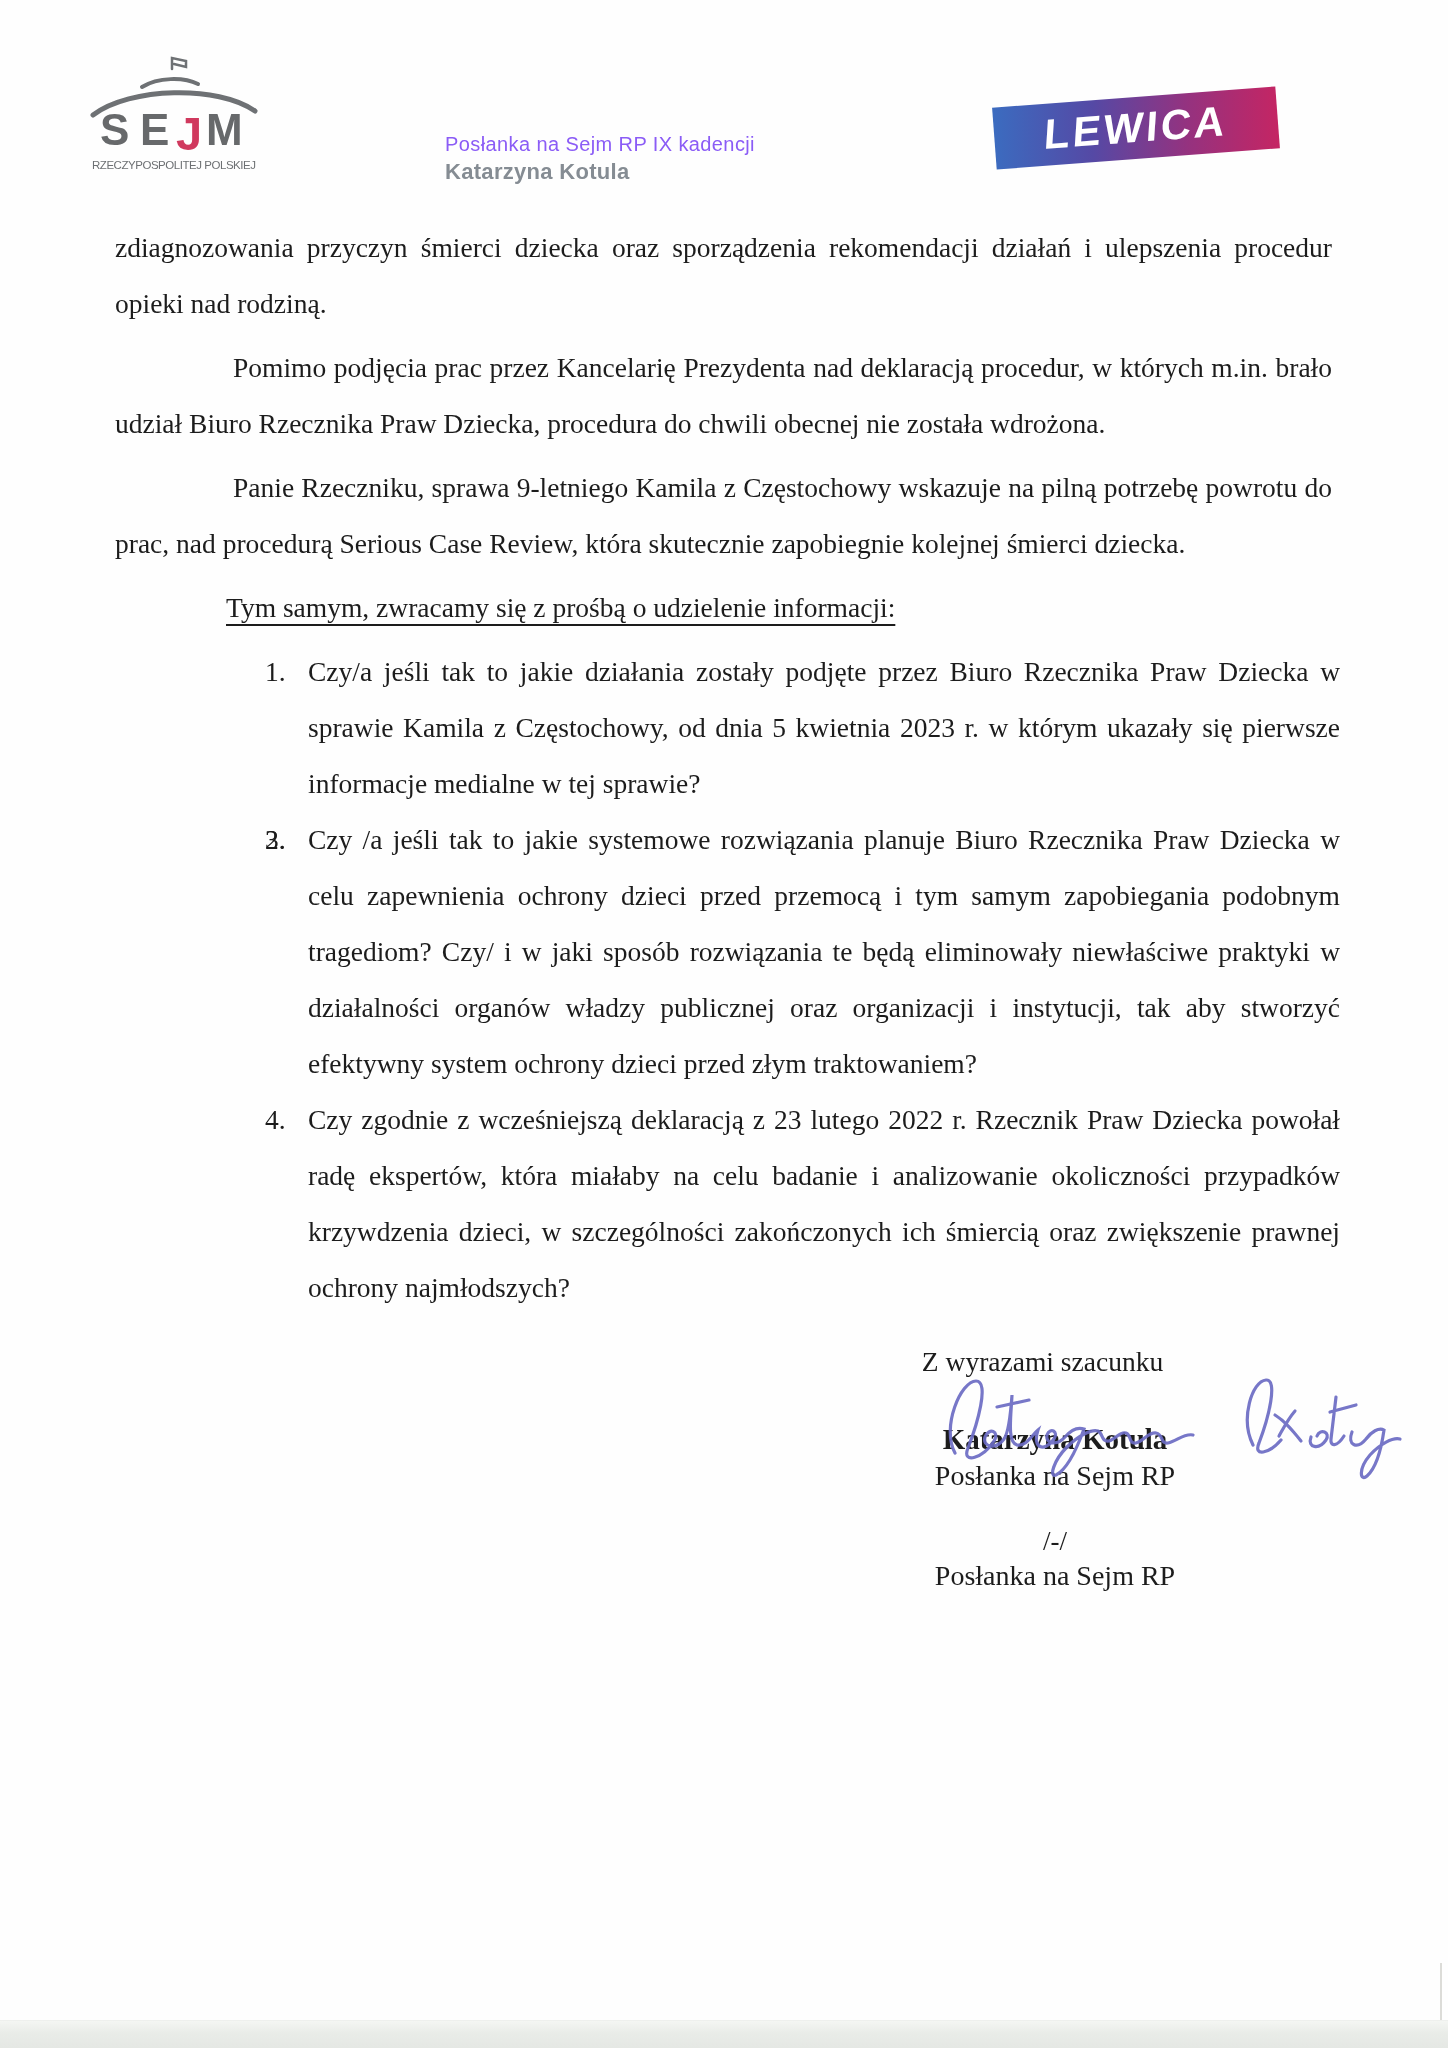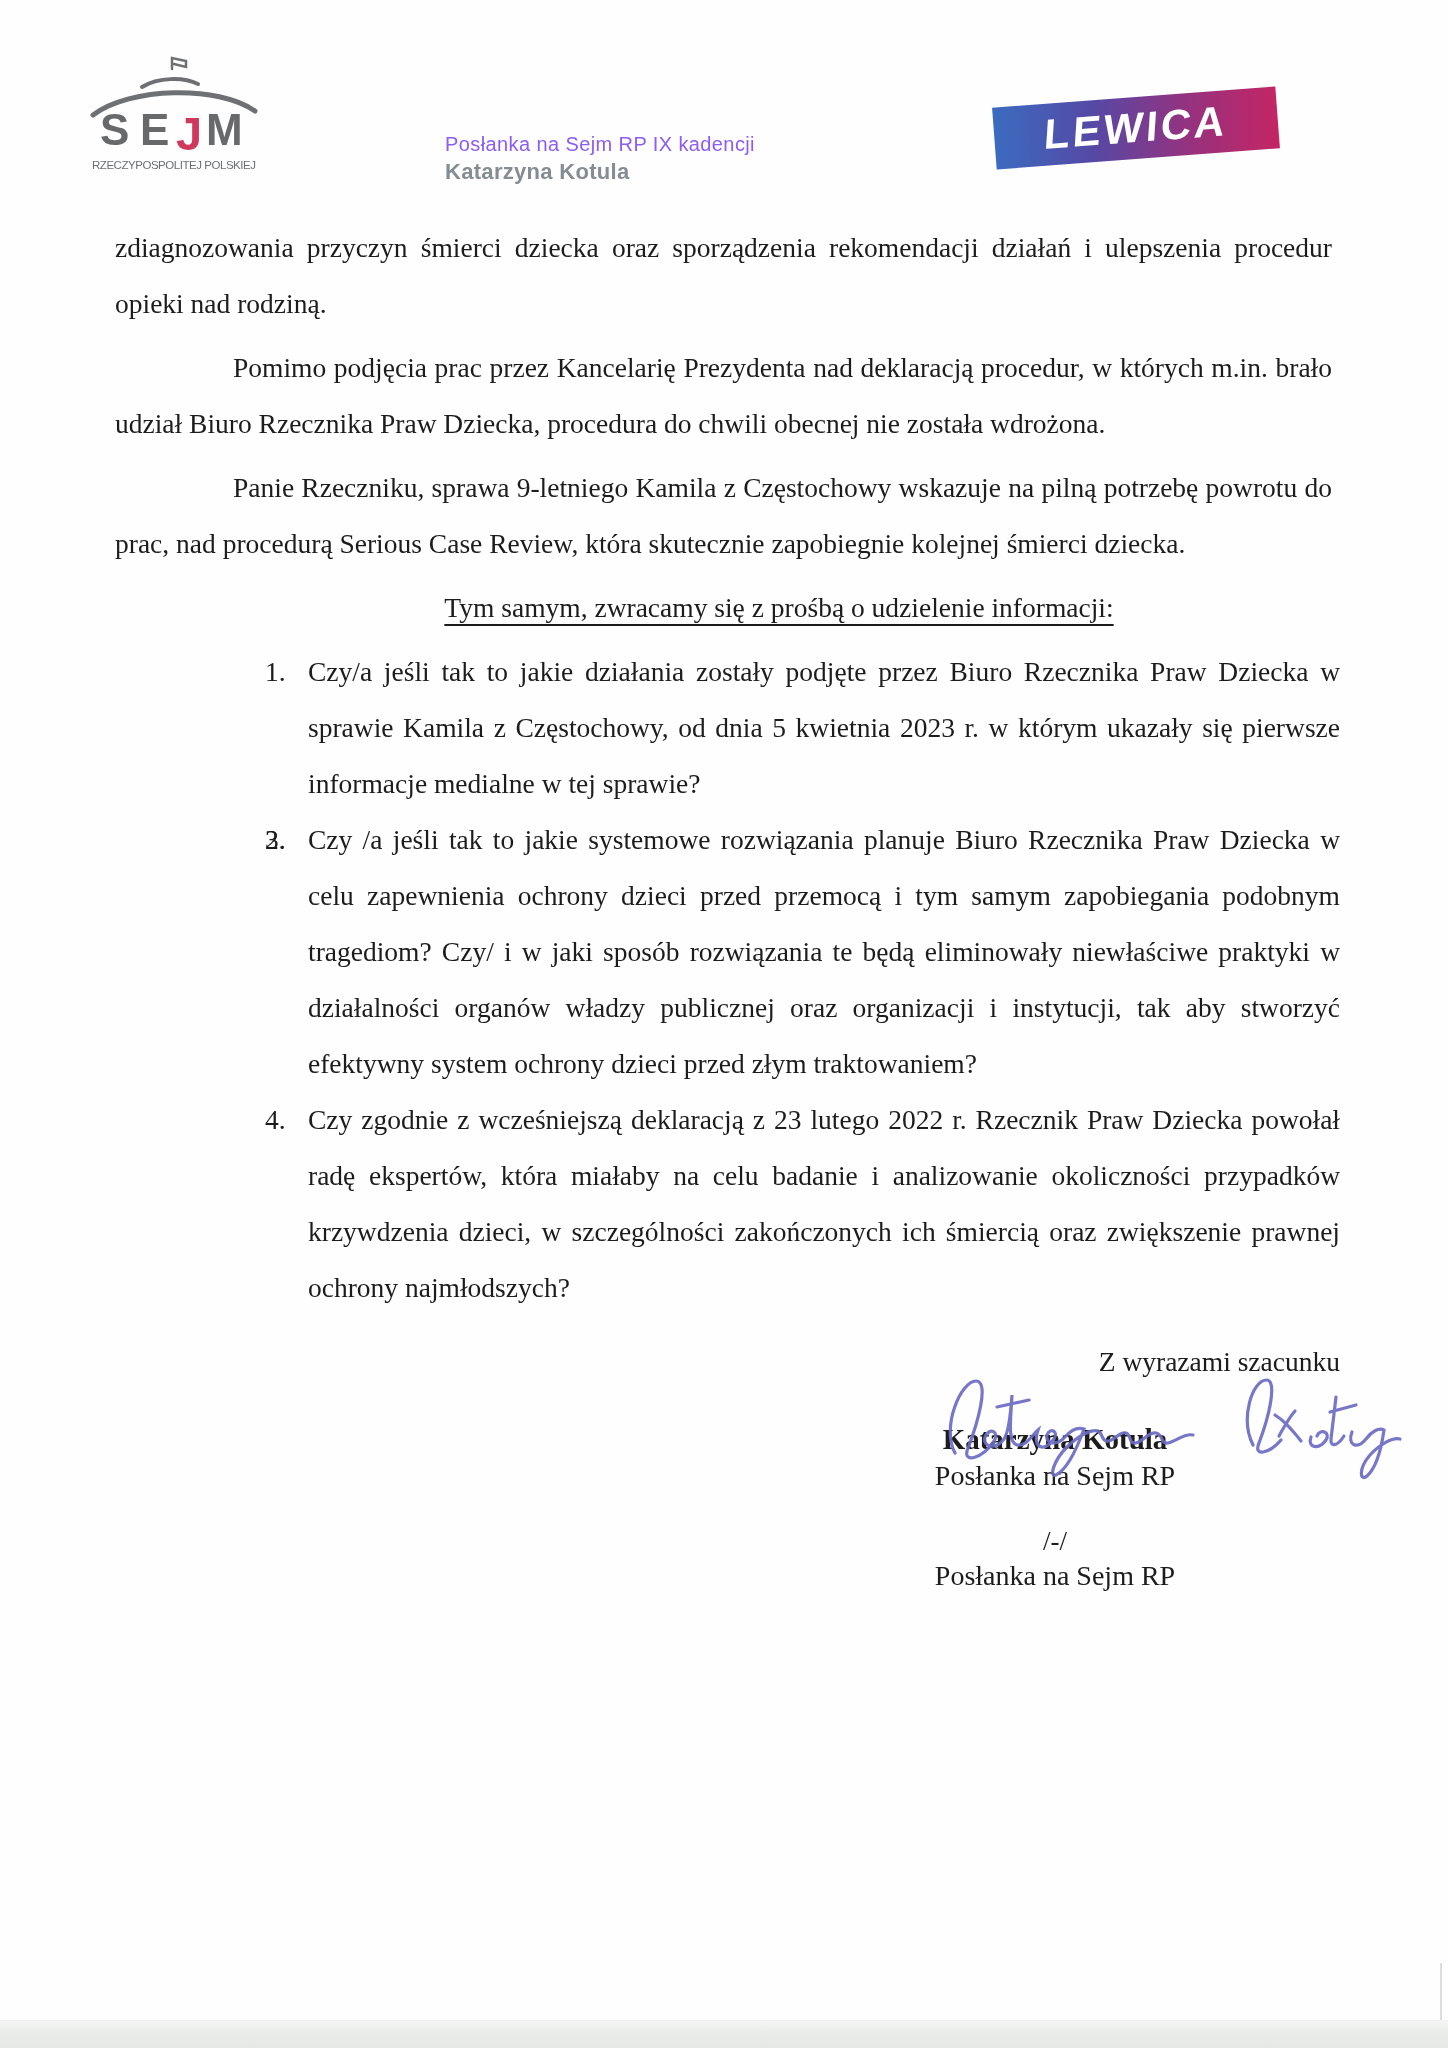--- a/index.html
+++ b/index.html
@@ -35,30 +35,30 @@
   
   .letter{
     position:relative;
     padding:212px 108px 0 107px;
     font-size:27.5px;
     line-height:56px;
     text-align:justify;
   }
   .letter p{margin:8px;}
   p.ind{text-indent:118px;}
-  p.heading{text-indent:111px;text-align:center;font-family:Liberation Serif, serif;}
+  p.heading{text-indent:111px;text-align:left;font-family:Liberation Serif, serif;}
   .u{text-decoration:underline;text-decoration-thickness:2px;text-underline-offset:7px;}
 
   ol.qlist{list-style:none;margin:0;padding:0;}
   ol.qlist li{position:relative;padding-left:201px;text-align:justify;}
   ol.qlist li .num{position:absolute;left:158px;top:0;}
 
   
   .closing{position:relative;padding-top:18px;}
-  .salutation{margin-left:638px;text-align:right;line-height:56px;}
+  .salutation{margin-left:638px;text-align:center;line-height:56px;}
   .sig-wrap{position:absolute;left:830px;top:40px;width:470px;height:132px;pointer-events:none;}
   .signer{width:420px;margin-left:738px;text-align:center;}
   .signer .name{font-weight:bold;font-size:29px;line-height:38px;}
   .signer .title{font-size:28px;line-height:36px;}
   .signer1{margin-top:30px;}
   .signer2{margin-top:30px;}
   .signer2 .mark{font-size:27px;line-height:34px;}
 
   
   .scan-strip{

